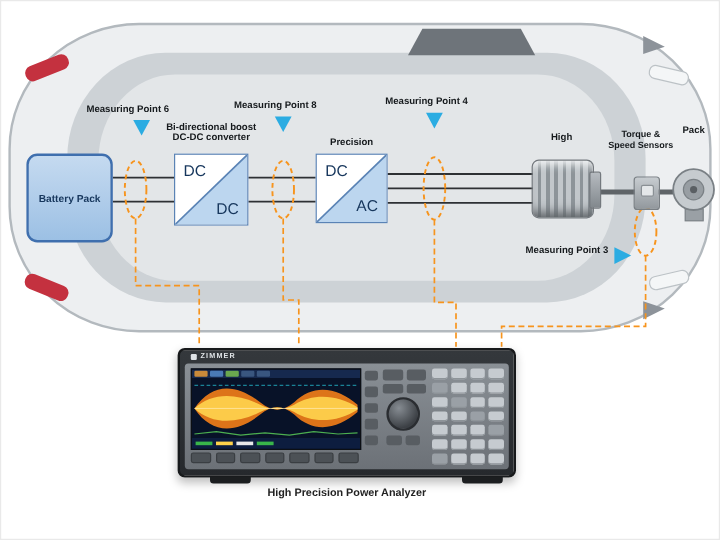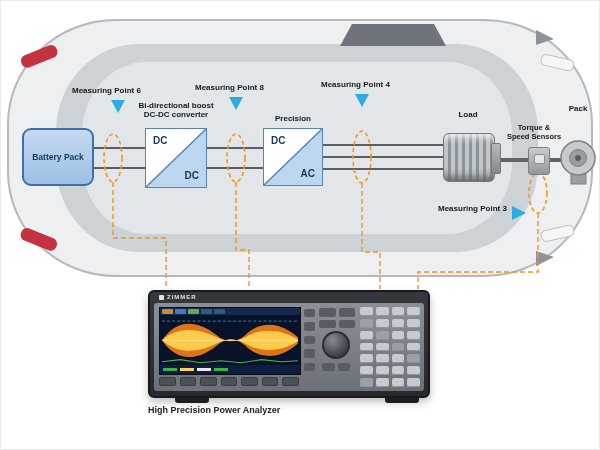--- a/index.html
+++ b/index.html
@@ -4,29 +4,29 @@
 <style>
   html,body{margin:0;padding:0;background:#fff}
   .stage{position:relative;width:600px;height:450px;background:#ffffff;overflow:hidden;
          font-family:"Liberation Sans",sans-serif;box-shadow:inset 0 0 0 1px #e9e9e9}
   .stage > svg.base{position:absolute;inset:0}
 
   .lbl{position:absolute;font-weight:bold;color:#15191c;white-space:nowrap}
   .mp{font-size:8px}
   .block-title{font-size:8px;text-align:center;white-space:pre-line;line-height:1.18}
 
-  .battery{position:absolute;left:22px;top:128px;width:72px;height:58px;
+  .battery{position:absolute;left:22px;top:128px;width:72px;height:74px;
            background:linear-gradient(180deg,#c5daf0,#9cc0e4);border:2px solid #3f6fae;border-radius:9px;
            display:flex;align-items:center;justify-content:center;
            font-size:8.5px;font-weight:bold;color:#16365c;box-sizing:border-box;text-align:center}
   .conv{position:absolute;background:#fff;border:1.5px solid #5a83b5;box-sizing:border-box}
   .conv.dcdc{left:145px;top:128px;width:62px;height:60px}
   .conv.inv{left:263px;top:128px;width:60px;height:58px}
   .conv svg{position:absolute;inset:0;width:100%;height:100%}
-  .conv .t{position:absolute;font-size:10px;font-weight:bold;color:#16365c}
+  .conv .t{position:absolute;font-size:13px;font-weight:normal;color:#16365c}
   .conv .t.tl{left:7px;top:6px}
   .conv .t.br{right:7px;bottom:6px}
 
   .motor{position:absolute;left:443px;top:133px;width:50px;height:47px;border:1px solid #74797e;border-radius:6px;
          background:repeating-linear-gradient(90deg,#c2c7cb 0 4px,#8d9499 4px 7px);
          box-shadow:inset 0 7px 7px -4px #f3f5f6, inset 0 -9px 9px -5px #5c6165}
   .motor .cap{position:absolute;right:-7px;top:9px;width:8px;height:29px;
               background:linear-gradient(180deg,#b6bbc0,#82888d);border:1px solid #74797e;border-radius:2px}
   .sensor{position:absolute;left:528px;top:147px;width:20px;height:26px;
           background:linear-gradient(180deg,#c7ccd0,#92989d);border:1px solid #797f84;border-radius:3px}
@@ -59,21 +59,21 @@
   .midkeys{position:absolute;left:165px;top:5px;width:36px;height:20px;display:grid;grid-template-columns:repeat(2,1fr);gap:3px}
   .midkeys i.key{display:block;background:#585d62;border-radius:2px}
   .knob{position:absolute;left:168px;top:28px;width:28px;height:28px;border-radius:50%;box-sizing:border-box;
         background:radial-gradient(circle at 35% 30%,#868c92,#3c4045 72%);border:2px solid #2a2d31}
   .midkeys2{position:absolute;left:168px;top:60px;width:28px;height:8px;display:flex;gap:3px}
   .midkeys2 i.key{display:block;flex:1;background:#585d62;border-radius:2px}
   .keypad{position:absolute;left:206px;right:4px;top:4px;bottom:4px;display:grid;grid-template-columns:repeat(4,1fr);gap:3px}
   .keypad i.key{display:block;background:#c6cbd0;border-radius:2px;box-shadow:inset 0 -1px 0 #8e9499}
   .keypad i.key:nth-child(5n){background:#9aa0a6}
   .foot{position:absolute;top:397px;width:34px;height:6px;background:#1c1e20;border-radius:0 0 3px 3px}
-  .caption{position:absolute;left:148px;top:405px;width:282px;text-align:left;font-size:9px;font-weight:bold;color:#222}
+  .caption{position:absolute;left:148px;top:405px;width:282px;text-align:center;font-size:9px;font-weight:bold;color:#222}
 </style>
 </head>
 <body>
 
 <div class="stage">
 
   <svg class="base" width="600" height="450" viewBox="0 0 600 450">
     <g>
       <rect x="8" y="20" width="584" height="256" rx="108" ry="104" fill="#edeff1" stroke="#b3b9be" stroke-width="2"></rect>
       <rect x="56" y="44" width="482" height="208" rx="82" ry="88" fill="#cdd2d6"></rect>
@@ -144,26 +144,26 @@
   <div class="lbl block-title" style="left:263px;top:114px;width:60px">Precision</div>
   <div class="conv inv">
     <svg viewBox="0 0 60 58" preserveAspectRatio="none">
       <polygon points="0,58 60,0 60,58" fill="#bcd6ef"></polygon>
       <line x1="0" y1="58" x2="60" y2="0" stroke="#5a83b5" stroke-width="1.5"></line>
     </svg>
     <span class="t tl">DC</span>
     <span class="t br">AC</span>
   </div>
 
-  <div class="lbl block-title" style="left:443px;top:110px;width:50px">Load</div>
+  <div class="lbl block-title" style="left:443px;top:110px;width:50px">High</div>
   <div class="motor">
       <div class="cap"></div>
     </div>
 
-  <div class="lbl block-title" style="left:496px;top:124px;width:76px;font-size:7.5px">Torque &amp;
+  <div class="lbl block-title" style="left:496px;top:108px;width:76px;font-size:7.5px">Torque &amp;
 Speed Sensors</div>
   <div class="sensor">
       <div class="win"></div>
     </div>
 
   <div class="lbl block-title" style="left:558px;top:104px;width:40px">Pack</div>
 
   <div class="pa">
     <div class="brand">
       <span class="bicon"></span>

